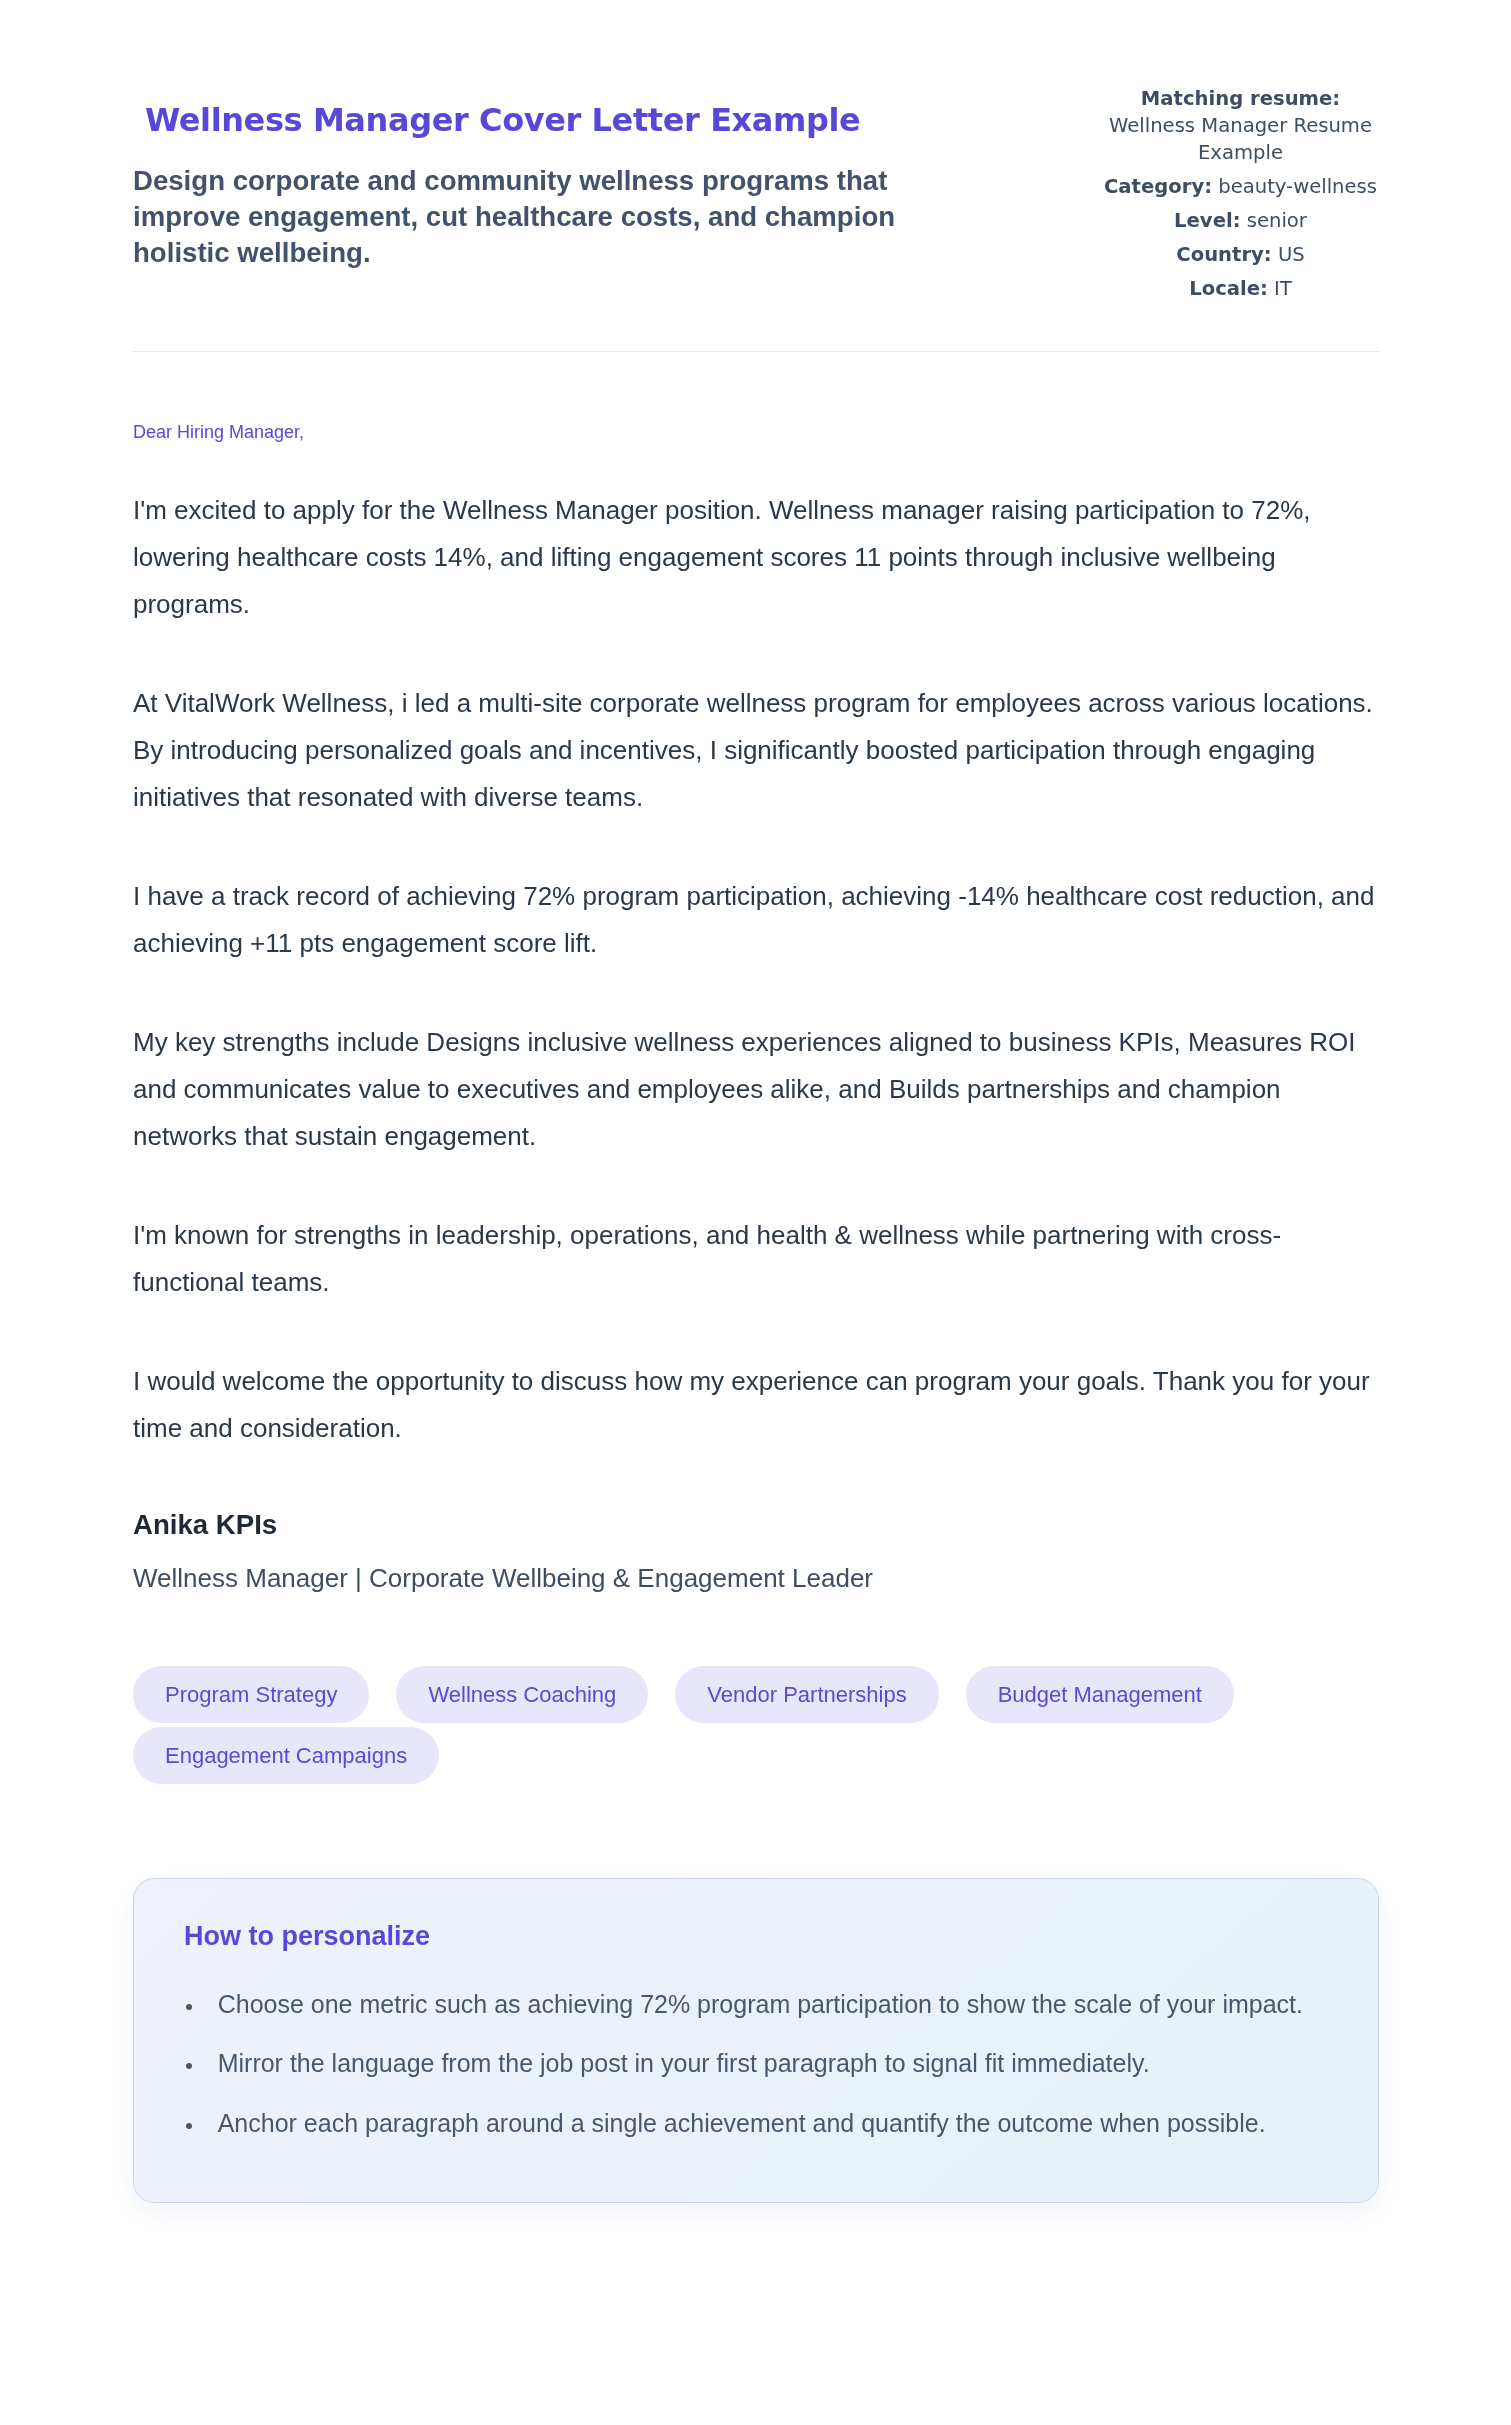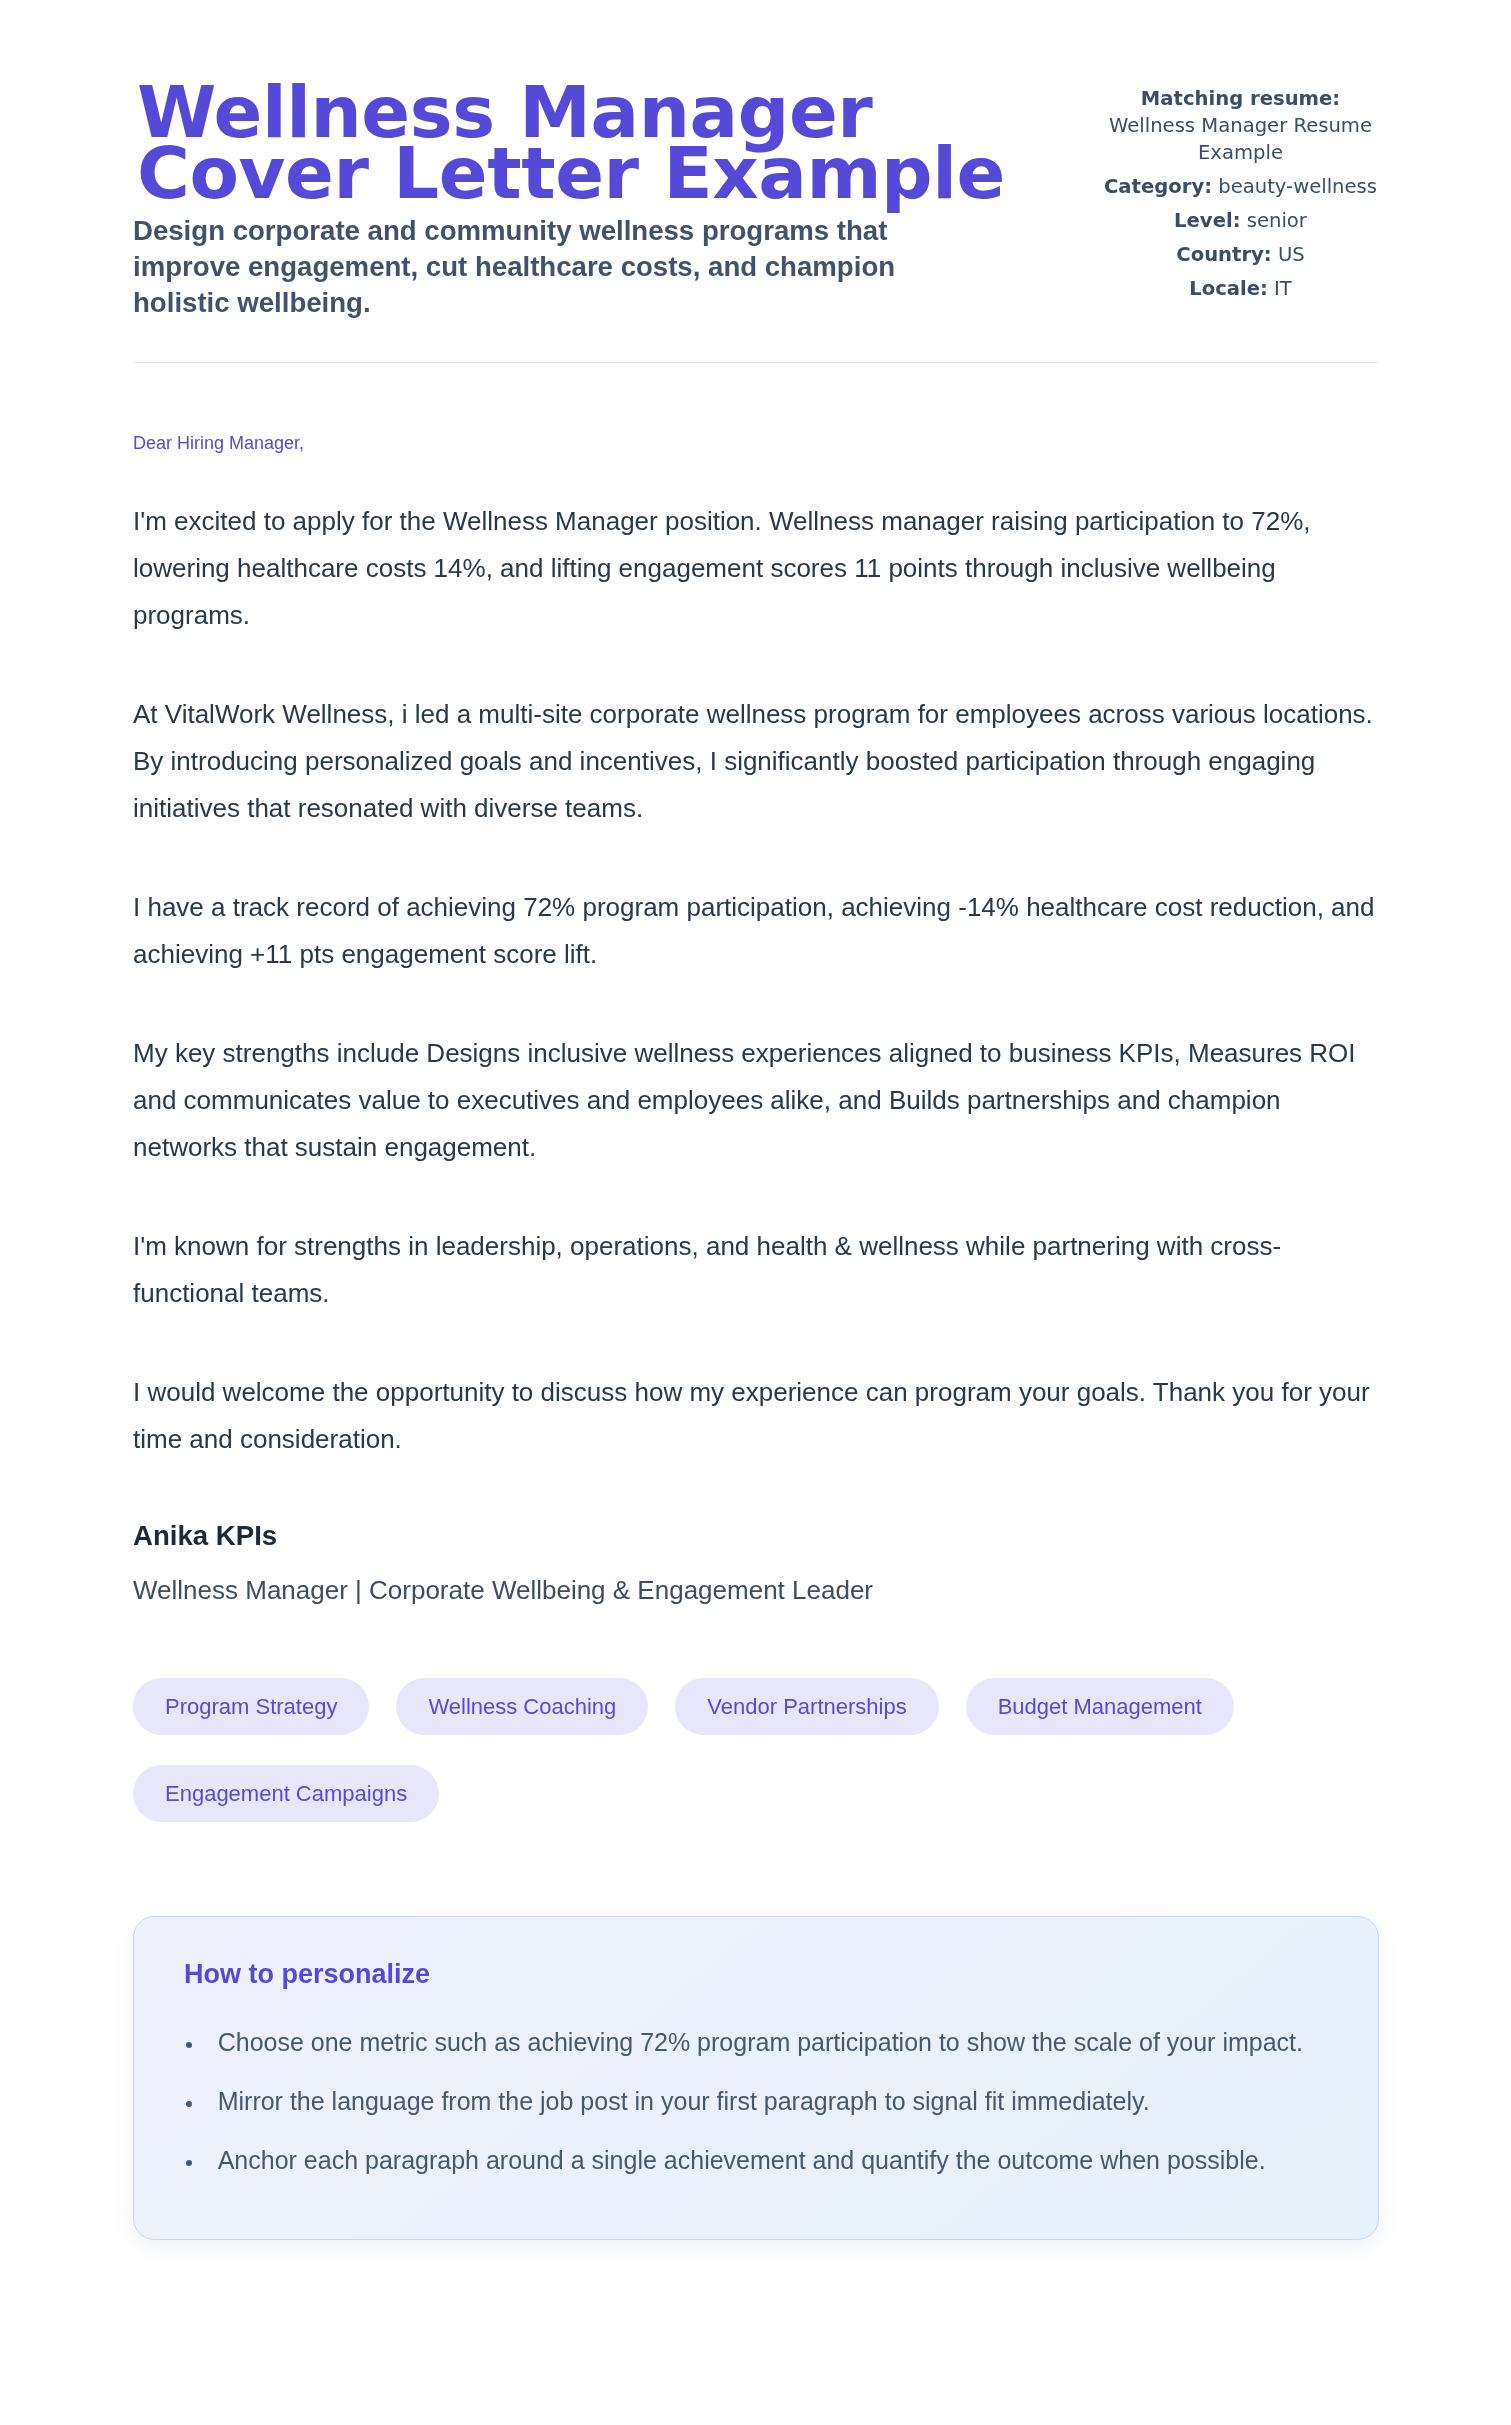--- a/index.html
+++ b/index.html
@@ -24,24 +24,24 @@
     min-height:2426px;
     background:#ffffff;
     padding:78px 133px 0;
     font-family:"Liberation Sans",sans-serif;
     color:var(--body-text);
   }
   
   .header{display:flex;align-items:flex-start;gap:36px;}
   .header-left{flex:1 1 auto;min-width:0;}
   .page-title{
-    margin:4px;
+    margin:12px;
     font-family:"DejaVu Sans",sans-serif;
     font-weight:bold;
-    font-size:72px;
+    font-size:32px;
     line-height:61px;
     letter-spacing:-0.4px;
     color:var(--accent);
   }
   .page-subtitle{
     margin:9px 0 0;
     max-width:782px;
     font-weight:bold;
     font-size:27.6px;
     line-height:36px;
@@ -90,21 +90,21 @@
     margin:10.7px 0 0;
     font-size:26px;
     line-height:47px;
     color:var(--role-text);
   }
   
   .tags{
     margin-top:64px;
     display:flex;
     flex-wrap:wrap;
-    gap:30px 27px;
+    gap:4px 27px;
   }
   .tag{
     display:inline-block;
     height:57px;
     line-height:57px;
     padding:0 32px;
     border-radius:8891px;
     background:var(--pill-bg);
     color:var(--pill-text);
     font-size:22px;

